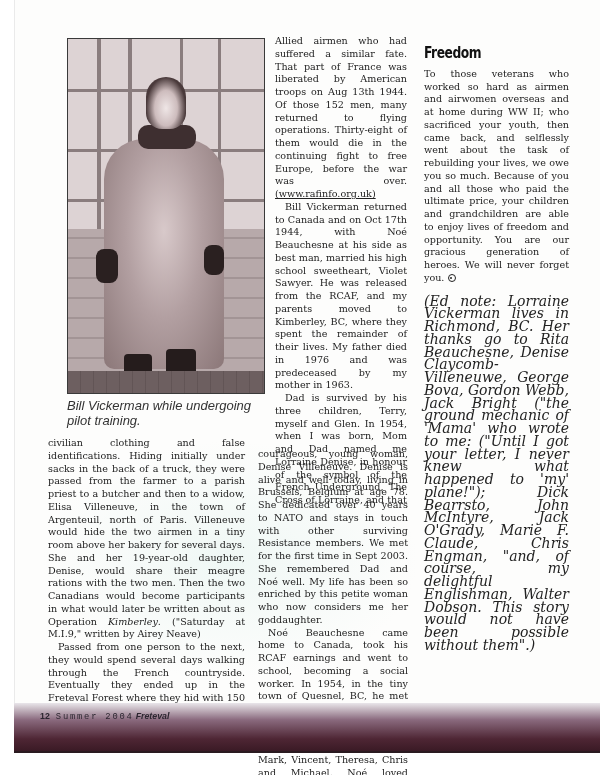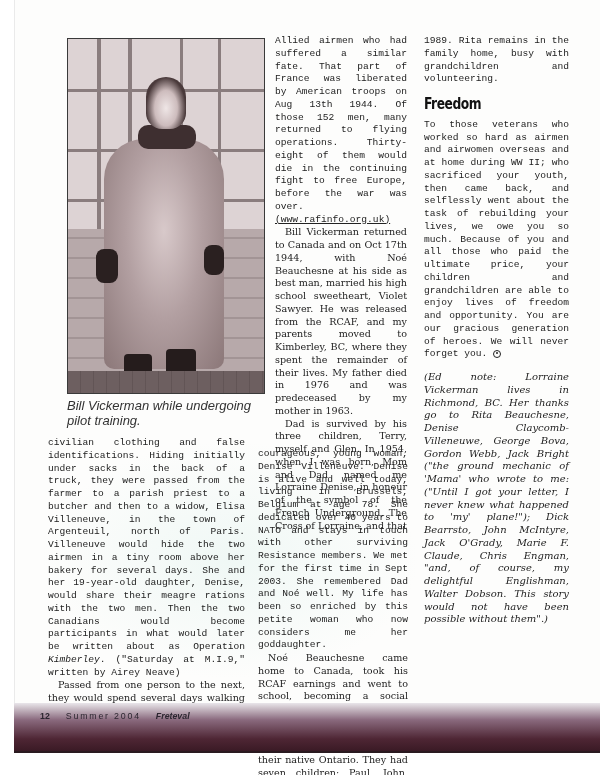--- a/index.html
+++ b/index.html
@@ -56,31 +56,31 @@
     .caption {
       position: absolute; left: 67px; top: 398px; width: 200px;
       font-family: "Liberation Sans", sans-serif; font-style: italic;
       font-size: 13px; color: #333;
     }
     .col {
       position: absolute; font-size: 9.6px; line-height: 12.75px;
       text-align: justify; color: #222;
     }
     .col p { margin: 0; text-indent: 10px; }
-    .col p.noindent { text-indent: 0; font-family: Liberation Mono, monospace; }
+    .col p.noindent { text-indent: 0; }
     .col1 { left: 48px; top: 437px; width: 197px; }
     .col2a { left: 275px; top: 35px; width: 132px; }
     .col2b { left: 258px; top: 448px; width: 150px; }
     .col3 { left: 424px; top: 35px; width: 145px; }
     .col3 h2 {
       font-family: "DejaVu Sans", sans-serif; font-weight: bold;
       font-size: 15px; letter-spacing: -0.6px; margin: 12px 0 8px 0;
       color: #111; transform: scaleX(0.82); transform-origin: left;
     }
-    .col3 .note { font-style: italic; font-size: 10px; margin-top: 10px; text-indent: 0; }
+    .col3 .note { font-style: italic; font-size: 14px; margin-top: 10px; text-indent: 0; }
     .link { text-decoration: underline; color: #222; }
     .em { font-style: italic; }
     .end-mark {
       display: inline-block; width: 8px; height: 8px; border: 1.5px solid #222;
       border-radius: 50%; vertical-align: middle; position: relative; box-sizing: border-box;
     }
     .end-mark::after {
       content: ""; position: absolute; left: 1.5px; top: 1.5px; width: 2px; height: 2px;
       background: #222; border-radius: 50%;
     }
@@ -91,22 +91,22 @@
     }
     .footer {
       position: absolute; left: 14px; top: 703px; width: 586px; height: 48px;
       background: linear-gradient(180deg, #e9e6ea 0%, #8a6a7e 35%, #4e2634 75%, #3a1a25 100%);
       border-bottom: 2px solid #2a1a20;
     }
     .footer .pageinfo {
       position: absolute; left: 26px; top: 8px;
       font-family: "Liberation Sans", sans-serif; font-size: 8.8px; color: #2c2630;
     }
-    .footer .pagenum { font-weight: bold; margin-right: 16px; text-align: right; }
-    .footer .issue { letter-spacing: 1.8px; margin-right: 15px; }
+    .footer .pagenum { font-weight: bold; margin-right: 6px; text-align: right; }
+    .footer .issue { letter-spacing: 1.8px; margin-right: 2px; font-family: Liberation Mono, monospace; }
     .footer .mag { font-weight: bold; font-style: italic; letter-spacing: 0; }
   </style>
 </head>
 <body>
 
 <div class="page"></div>
 
 <div class="shade"></div>
 
 <div class="photo" title="Man in flight suit and leather helmet standing in front of a window">
@@ -138,21 +138,20 @@
   <p>Bill Vickerman returned to Canada and on Oct 17th 1944, with Noé Beauchesne at his side as best man, married his high school sweetheart, Violet Sawyer. He was released from the RCAF, and my parents moved to Kimberley, BC, where they spent the remainder of their lives. My father died in 1976 and was predeceased by my mother in 1963.</p>
   <p>Dad is survived by his three children, Terry, myself and Glen. In 1954, when I was born, Mom and Dad named me Lorraine Denise, in honour of the symbol of the French Underground, The Cross of Lorraine, and that</p>
 </div>
 
 <div class="col col2b">
   <p class="noindent">courageous, young woman, Denise Villeneuve. Denise is alive and well today, living in Brussels, Belgium at age 78. She dedicated over 40 years to NATO and stays in touch with other surviving Resistance members. We met for the first time in Sept 2003. She remembered Dad and Noé well. My life has been so enriched by this petite woman who now considers me her goddaughter.</p>
   <p>Noé Beauchesne came home to Canada, took his RCAF earnings and went to school, becoming a social worker. In 1954, in the tiny town of Quesnel, BC, he met his Rita. They were married, and eventually returned to their native Ontario. They had seven children; Paul, John, Mark, Vincent, Theresa, Chris and Michael. Noé loved sports, particularly hockey, and the outdoors. He died at the age of 64, in</p>
 </div>
 
 <div class="col col3">
-  <p class="noindent">1989. Rita remains in the family home, busy with grandchildren and volunteering.</p>
   <h2>Freedom</h2>
   <p class="noindent">
     <span>To those veterans who worked so hard as airmen and airwomen overseas and at home during WW II; who sacrificed your youth, then came back, and selflessly went about the task of rebuilding your lives, we owe you so much. Because of you and all those who paid the ultimate price, your children and grandchildren are able to enjoy lives of freedom and opportunity. You are our gracious generation of heroes. We will never forget you.</span>
     <span class="end-mark"></span>
   </p>
   <p class="note">(Ed note: Lorraine Vickerman lives in Richmond, BC. Her thanks go to Rita Beauchesne, Denise Claycomb-Villeneuwe, George Bova, Gordon Webb, Jack Bright ("the ground mechanic of 'Mama' who wrote to me: ("Until I got your letter, I never knew what happened to 'my' plane!"); Dick Bearrsto, John McIntyre, Jack O'Grady, Marie F. Claude, Chris Engman, "and, of course, my delightful Englishman, Walter Dobson. This story would not have been possible without them".)</p>
 </div>
 
 <div class="footer">
   <div class="pageinfo">

